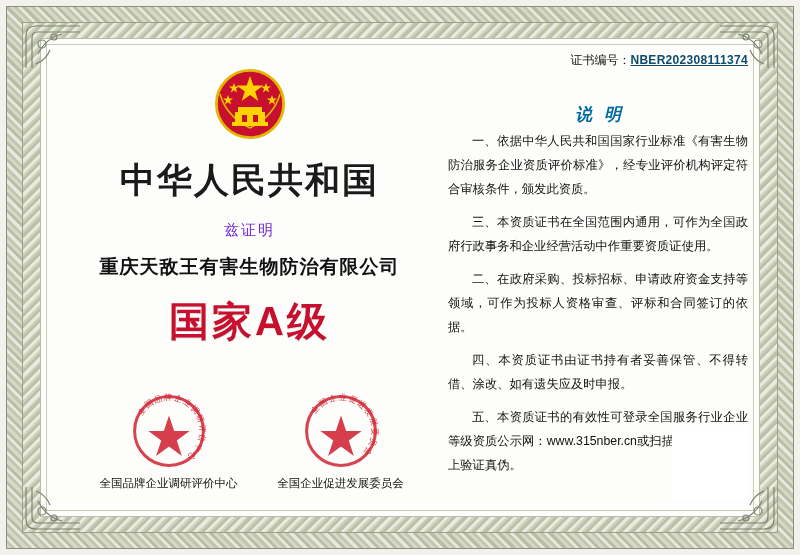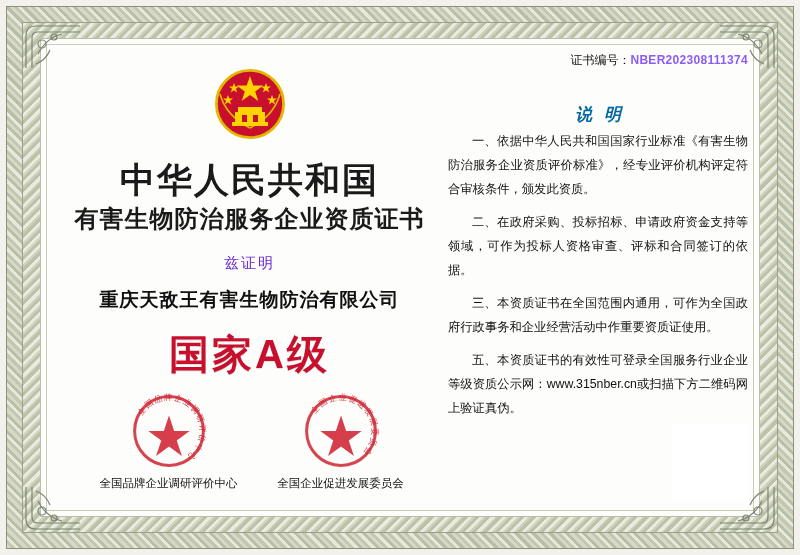--- a/index.html
+++ b/index.html
@@ -171,23 +171,24 @@
   }
 
   .cert-no {
     text-align: right;
     font-size: 12px;
     color: #111;
     margin-top: 2px;
     white-space: nowrap;
   }
   .cert-no .value {
-    color: #8b5cf6;
+    color: #0c4a6e;
     font-weight: bold;
     letter-spacing: 0.3px;
+    text-decoration: underline;
   }
 
   .notice-title {
     margin-top: 34px;
     text-align: center;
     font-size: 17px;
     font-weight: bold;
     color: #0369a1;
     letter-spacing: 12px;
     padding-left: 12px;
@@ -310,21 +311,20 @@
 
           <rect x="33" y="58" width="30" height="10" fill="#ffd200"></rect>
           <rect x="30" y="68" width="36" height="4" fill="#ffd200"></rect>
           <rect x="36" y="53" width="24" height="5" fill="#ffd200"></rect>
           <rect x="40" y="61" width="5" height="7" fill="#c8102e"></rect>
           <rect x="51" y="61" width="5" height="7" fill="#c8102e"></rect>
         </svg>
       </div>
 
       <div class="title-main">中华人民共和国</div>
-      <div class="title-sub">有害生物防治服务企业资质证书</div>
 
       <div class="hereby">兹证明</div>
       <div class="company">重庆天敌王有害生物防治有限公司</div>
       <div class="grade">国家A级</div>
 
 
       <div class="seals">
 
         <div class="seal-block">
           <div class="seal">
@@ -364,22 +364,23 @@
     <div class="right-col">
 
       <div class="cert-no">
         <span>证书编号：</span><span class="value">NBER202308111374</span>
       </div>
 
       <div class="notice-title">说明</div>
 
       <div class="notice-list">
         <div class="notice-item">一、依据中华人民共和国国家行业标准《有害生物防治服务企业资质评价标准》，经专业评价机构评定符合审核条件，颁发此资质。</div>
+        <div class="notice-item">三、本资质证书在全国范围内通用，可作为全国政府行政事务和企业经营活动中作重要资质证使用。</div>
         <div class="notice-item">二、在政府采购、投标招标、申请政府资金支持等领域，可作为投标人资格审查、评标和合同签订的依据。</div>
-        <div class="notice-item">三、本资质证书在全国范围内通用，可作为全国政府行政事务和企业经营活动中作重要资质证使用。</div>
+        <div class="notice-item">四、本资质证书由证书持有者妥善保管、不得转借、涂改、如有遗失应及时申报。</div>
         <div class="notice-item">五、本资质证书的有效性可登录全国服务行业企业等级资质公示网：www.315nber.cn或扫描下方二维码网上验证真伪。</div>
       </div>
 
       <div class="qr">
         <div class="qr-grid" id="qr-grid"><i class="on"></i><i class="on"></i><i class="on"></i><i class="on"></i><i class="on"></i><i class="on"></i><i class="on"></i><i></i><i></i><i class="on"></i><i class="on"></i><i></i><i class="on"></i><i></i><i class="on"></i><i class="on"></i><i class="on"></i><i class="on"></i><i class="on"></i><i class="on"></i><i class="on"></i><i class="on"></i><i></i><i></i><i></i><i></i><i></i><i class="on"></i><i></i><i></i><i></i><i class="on"></i><i class="on"></i><i class="on"></i><i></i><i class="on"></i><i></i><i></i><i></i><i></i><i></i><i class="on"></i><i class="on"></i><i></i><i class="on"></i><i class="on"></i><i class="on"></i><i></i><i class="on"></i><i></i><i class="on"></i><i class="on"></i><i class="on"></i><i class="on"></i><i></i><i></i><i class="on"></i><i></i><i class="on"></i><i class="on"></i><i class="on"></i><i></i><i class="on"></i><i class="on"></i><i></i><i class="on"></i><i class="on"></i><i class="on"></i><i></i><i class="on"></i><i></i><i class="on"></i><i></i><i></i><i></i><i class="on"></i><i></i><i class="on"></i><i></i><i class="on"></i><i class="on"></i><i class="on"></i><i></i><i class="on"></i><i class="on"></i><i></i><i class="on"></i><i class="on"></i><i class="on"></i><i></i><i class="on"></i><i></i><i></i><i></i><i class="on"></i><i class="on"></i><i></i><i></i><i class="on"></i><i></i><i class="on"></i><i class="on"></i><i class="on"></i><i></i><i class="on"></i><i class="on"></i><i></i><i></i><i></i><i></i><i></i><i class="on"></i><i></i><i></i><i class="on"></i><i></i><i class="on"></i><i class="on"></i><i></i><i class="on"></i><i></i><i></i><i></i><i></i><i></i><i class="on"></i><i class="on"></i><i class="on"></i><i class="on"></i><i class="on"></i><i class="on"></i><i class="on"></i><i class="on"></i><i></i><i class="on"></i><i></i><i class="on"></i><i></i><i class="on"></i><i></i><i class="on"></i><i class="on"></i><i class="on"></i><i class="on"></i><i class="on"></i><i class="on"></i><i class="on"></i><i></i><i></i><i></i><i></i><i></i><i></i><i></i><i></i><i></i><i class="on"></i><i></i><i></i><i class="on"></i><i></i><i></i><i></i><i></i><i></i><i></i><i></i><i></i><i></i><i></i><i class="on"></i><i class="on"></i><i></i><i></i><i class="on"></i><i></i><i></i><i class="on"></i><i></i><i></i><i></i><i class="on"></i><i class="on"></i><i></i><i></i><i></i><i class="on"></i><i></i><i></i><i class="on"></i><i class="on"></i><i></i><i class="on"></i><i class="on"></i><i></i><i></i><i></i><i></i><i class="on"></i><i></i><i></i><i class="on"></i><i></i><i class="on"></i><i></i><i></i><i></i><i></i><i></i><i></i><i></i><i></i><i></i><i></i><i></i><i class="on"></i><i class="on"></i><i class="on"></i><i></i><i class="on"></i><i class="on"></i><i></i><i></i><i></i><i></i><i class="on"></i><i class="on"></i><i class="on"></i><i></i><i class="on"></i><i class="on"></i><i class="on"></i><i></i><i></i><i class="on"></i><i class="on"></i><i class="on"></i><i></i><i></i><i class="on"></i><i class="on"></i><i class="on"></i><i class="on"></i><i class="on"></i><i class="on"></i><i></i><i></i><i class="on"></i><i></i><i class="on"></i><i class="on"></i><i></i><i class="on"></i><i class="on"></i><i class="on"></i><i class="on"></i><i></i><i class="on"></i><i class="on"></i><i></i><i class="on"></i><i></i><i class="on"></i><i class="on"></i><i></i><i class="on"></i><i class="on"></i><i></i><i></i><i></i><i class="on"></i><i></i><i></i><i></i><i></i><i></i><i></i><i></i><i></i><i></i><i></i><i></i><i></i><i></i><i></i><i></i><i class="on"></i><i></i><i class="on"></i><i></i><i></i><i></i><i class="on"></i><i></i><i class="on"></i><i class="on"></i><i class="on"></i><i class="on"></i><i class="on"></i><i class="on"></i><i class="on"></i><i></i><i></i><i></i><i></i><i></i><i></i><i class="on"></i><i class="on"></i><i></i><i class="on"></i><i></i><i class="on"></i><i></i><i class="on"></i><i class="on"></i><i></i><i></i><i></i><i></i><i></i><i class="on"></i><i></i><i class="on"></i><i class="on"></i><i class="on"></i><i class="on"></i><i></i><i class="on"></i><i></i><i></i><i class="on"></i><i class="on"></i><i></i><i></i><i></i><i class="on"></i><i></i><i class="on"></i><i class="on"></i><i class="on"></i><i></i><i class="on"></i><i></i><i class="on"></i><i class="on"></i><i class="on"></i><i></i><i class="on"></i><i class="on"></i><i></i><i class="on"></i><i class="on"></i><i></i><i class="on"></i><i></i><i></i><i class="on"></i><i></i><i class="on"></i><i class="on"></i><i class="on"></i><i></i><i class="on"></i><i></i><i></i><i></i><i class="on"></i><i class="on"></i><i></i><i></i><i></i><i></i><i class="on"></i><i class="on"></i><i></i><i class="on"></i><i class="on"></i><i class="on"></i><i></i><i class="on"></i><i class="on"></i><i class="on"></i><i></i><i class="on"></i><i></i><i></i><i></i><i class="on"></i><i class="on"></i><i class="on"></i><i></i><i class="on"></i><i></i><i class="on"></i><i class="on"></i><i class="on"></i><i></i><i class="on"></i><i class="on"></i><i></i><i></i><i></i><i></i><i></i><i class="on"></i><i></i><i></i><i></i><i class="on"></i><i></i><i></i><i class="on"></i><i class="on"></i><i class="on"></i><i></i><i class="on"></i><i></i><i class="on"></i><i class="on"></i><i class="on"></i><i class="on"></i><i class="on"></i><i class="on"></i><i class="on"></i><i class="on"></i><i class="on"></i><i></i><i class="on"></i><i></i><i class="on"></i><i class="on"></i><i class="on"></i><i></i><i class="on"></i><i class="on"></i><i></i><i></i><i></i><i></i><i></i></div>
       </div>
 
     </div>
 
   </div>

